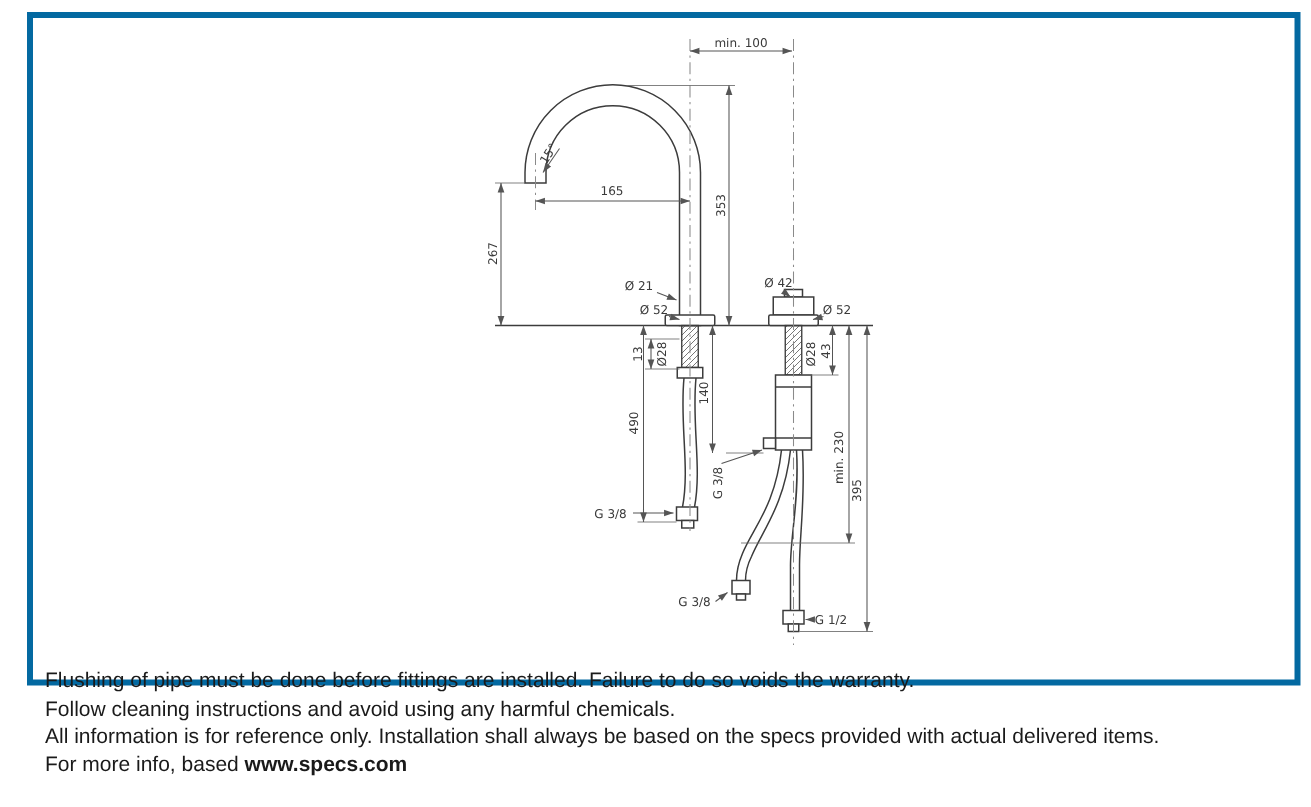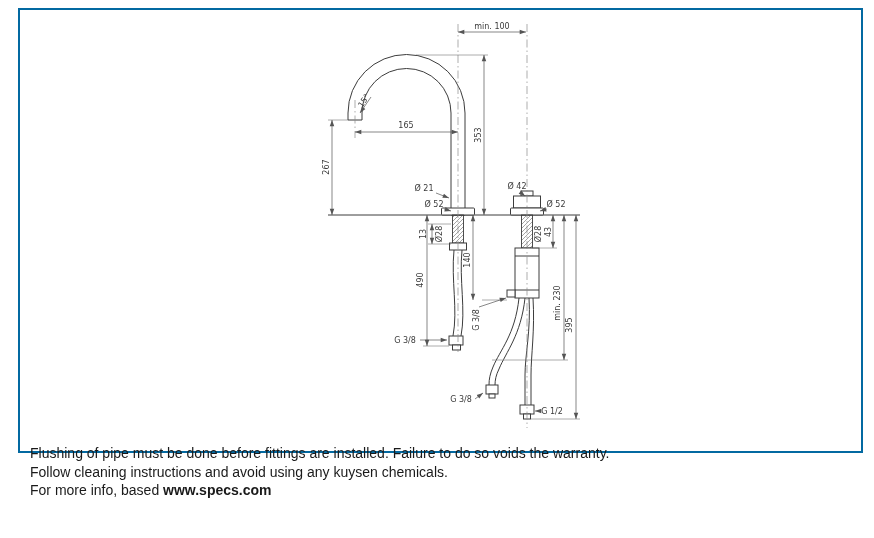--- a/index.html
+++ b/index.html
@@ -1,19 +1,19 @@
 <!DOCTYPE html>
 <html><head>
 <meta charset="utf-8">
 <style>
   html,body{margin:0;padding:0;background:#ffffff;}
   .page{position:relative;width:874px;height:538px;background:#ffffff;overflow:hidden;
         font-family:"Liberation Sans",sans-serif;color:#1a1a1a;}
   .frame{position:absolute;left:18px;top:8px;width:841px;height:441px;
-         border:2px solid #0369a1;background:#ffffff;box-sizing:content-box;}
+         border:4px solid #0369a1;background:#ffffff;box-sizing:content-box;}
   .frame svg{display:block;}
   .footer{position:absolute;left:30px;top:444px;width:820px;font-size:14px;line-height:18.5px;}
   .footer p{margin:0;padding:0;}
   .website{font-weight:bold;color:#1a1a1a;text-decoration:none;cursor:pointer;}
   
   .obj{fill:#ffffff;stroke:#3c3c3c;stroke-width:1;}
   .hatched{fill:url(#hatch);stroke:#3c3c3c;stroke-width:0.9;}
   .hose{fill:none;stroke:#3c3c3c;stroke-width:1;}
   .dim{stroke:#555555;stroke-width:0.7;fill:none;}
   .ext{stroke:#666666;stroke-width:0.55;fill:none;}
@@ -189,17 +189,18 @@
           <path class="dim" d="M519,401 L515,401" marker-end="url(#ae)"></path>
           <text class="dtext" x="532" y="404" text-anchor="middle">G 1/2</text>
         </g>
 
       </g>
     </svg>
   </div>
 
   <div class="footer">
     <p>Flushing of pipe must be done before fittings are installed. Failure to do so voids the warranty.</p>
-    <p>Follow cleaning instructions and avoid using any kuysen chemicals.</p>
+    <p>Follow cleaning instructions and avoid using any harmful chemicals.</p>
+    <p>All information is for reference only. Installation shall always be based on the specs provided with actual delivered items.</p>
     <p><span>For more info, based </span><a class="website">www.specs.com</a></p>
   </div>
 
 </div>
 
 </body></html>

